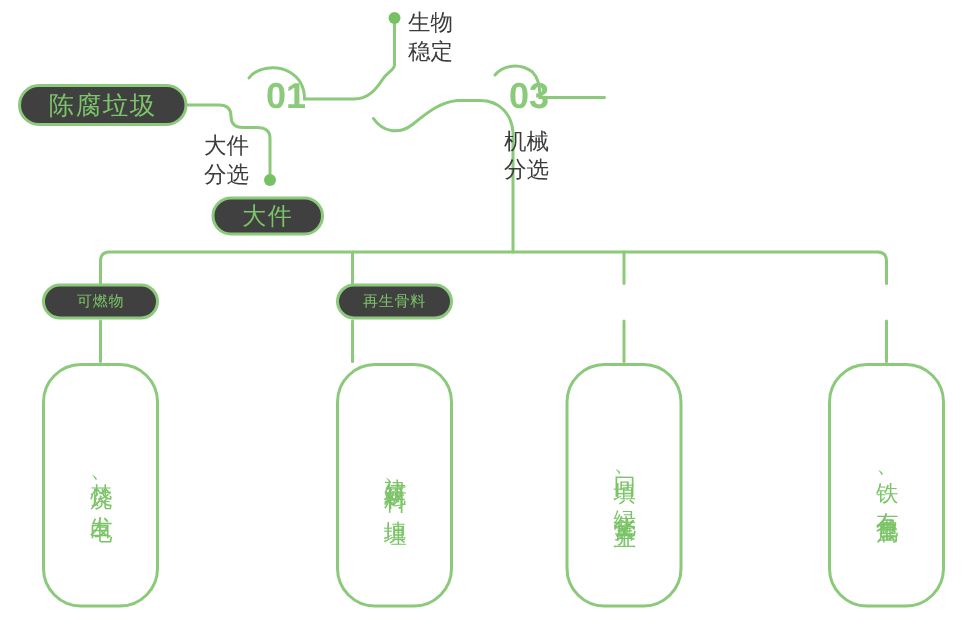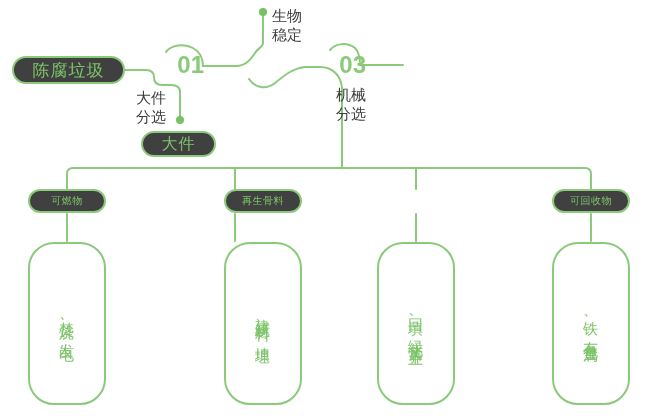--- a/index.html
+++ b/index.html
@@ -78,21 +78,20 @@
 分选</div>
   <div class="darklabel l2">生物
 稳定</div>
   <div class="darklabel l3">机械
 分选</div>
 
   <div class="pill large-item">大件</div>
 
   <div class="pill cat c0">可燃物</div>
   <div class="pill cat c1">再生骨料</div>
-  <div class="pill cat c3">可回收物</div>
 
   <div class="resultbox c0">
     <span class="vtext">焚烧、发电</span>
   </div>
   <div class="resultbox c1">
     <span class="vtext">建筑材料、填埋</span>
   </div>
   <div class="resultbox c2">
     <span class="vtext">回填、绿化营养土</span>
   </div>

